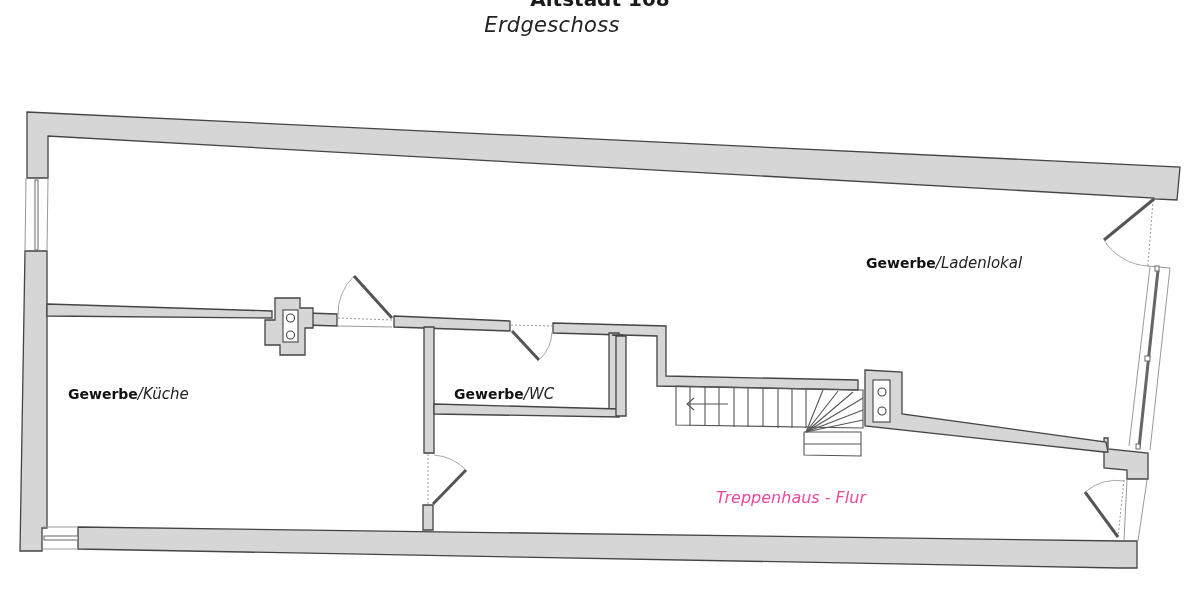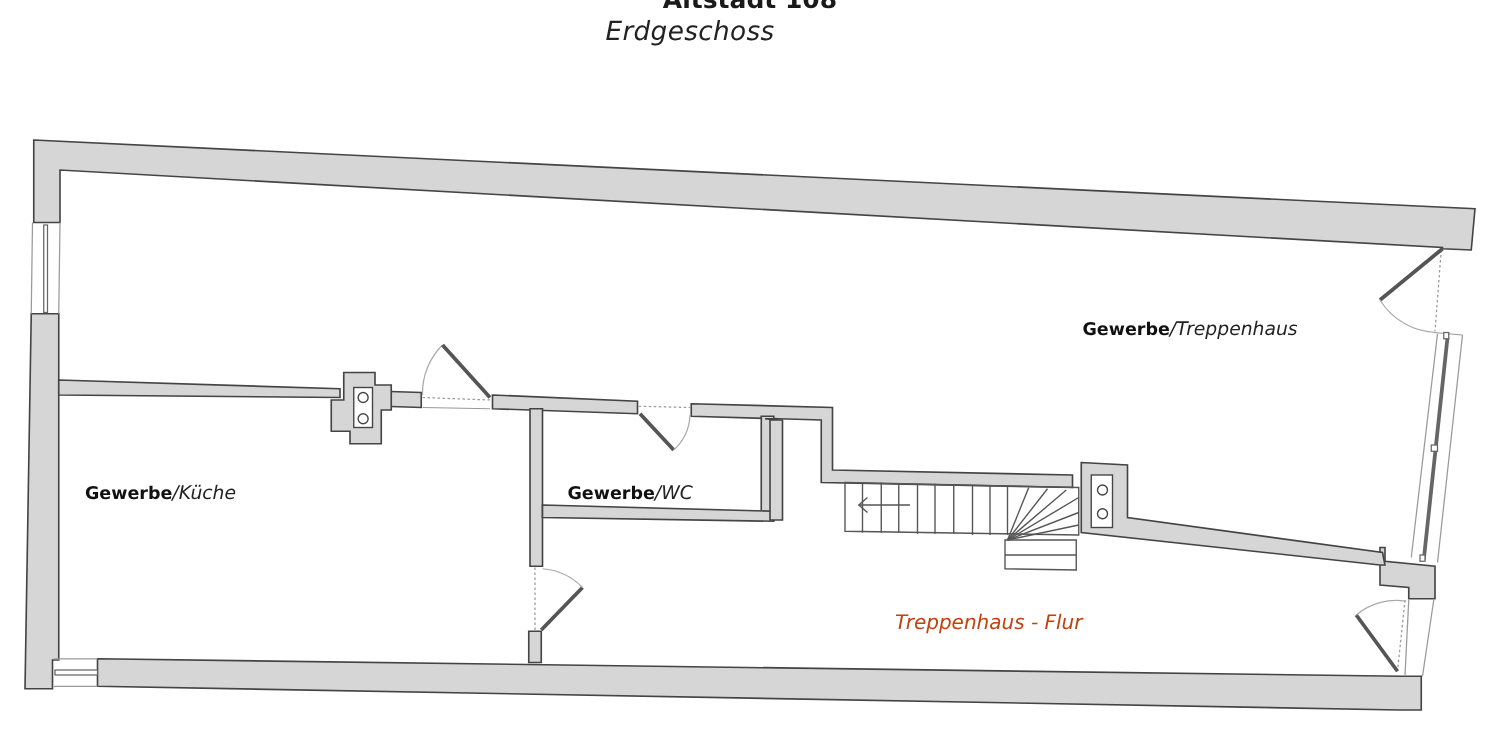--- a/index.html
+++ b/index.html
@@ -11,21 +11,21 @@
   .thin { fill: none; stroke: #999; stroke-width: 1; }
   .sash { fill: #fff; stroke: #666; stroke-width: 1; }
   .leaf { fill: #fff; stroke: #555; stroke-width: 1.2; }
   .arc { fill: none; stroke: #aaa; stroke-width: 1; }
   .dash { fill: none; stroke: #999; stroke-width: 1; stroke-dasharray: 2 2; }
   .stair { fill: none; stroke: #555; stroke-width: 1.1; }
   .flue { fill: #fff; stroke: #444; stroke-width: 1.1; }
   .label { position: absolute; font-size: 14px; color: #111; white-space: nowrap; }
   .label b { font-weight: bold; }
   .label i { font-style: italic; color: #222; font-size: 15px; }
-  .flur-label { position: absolute; font-size: 16px; font-style: italic; color: #c2410c; white-space: nowrap; }
+  .flur-label { position: absolute; font-size: 16px; font-style: italic; color: #ec4899; white-space: nowrap; }
 </style>
 </head>
 <body>
 
 <div class="title-main">Altstadt 108</div>
 <div class="title-sub">Erdgeschoss</div>
 
 <svg class="plan" width="1200" height="600" viewBox="0 0 1200 600">
 
   <path class="wall" d="M27,112 L1180,167 L1177,200 L1154,199 L1154,198 L48,136 L48,178 L27,178 Z"></path>
@@ -137,21 +137,21 @@
     <rect class="sash" x="1145" y="356" width="5" height="5"></rect>
     <rect class="sash" x="1136" y="444" width="4" height="5"></rect>
   </g>
   <g>
     <line class="thin" x1="1127" y1="480" x2="1124" y2="540"></line>
     <line class="thin" x1="1147" y1="480" x2="1138" y2="541"></line>
   </g>
 </svg>
 
 <div class="label" style="left:866px; top:254px;">
-  <b>Gewerbe</b><i>/</i><i>Treppenhaus</i>
+  <b>Gewerbe</b><i>/</i><i>Ladenlokal</i>
 </div>
 <div class="label" style="left:68px; top:385px;">
   <b>Gewerbe</b><i>/</i><i>Küche</i>
 </div>
 <div class="label" style="left:454px; top:385px;text-align:right;">
   <b>Gewerbe</b><i>/</i><i>WC</i>
 </div>
 <div class="flur-label" style="left:716px; top:488px;">Treppenhaus - Flur</div>
 
 </body></html>

